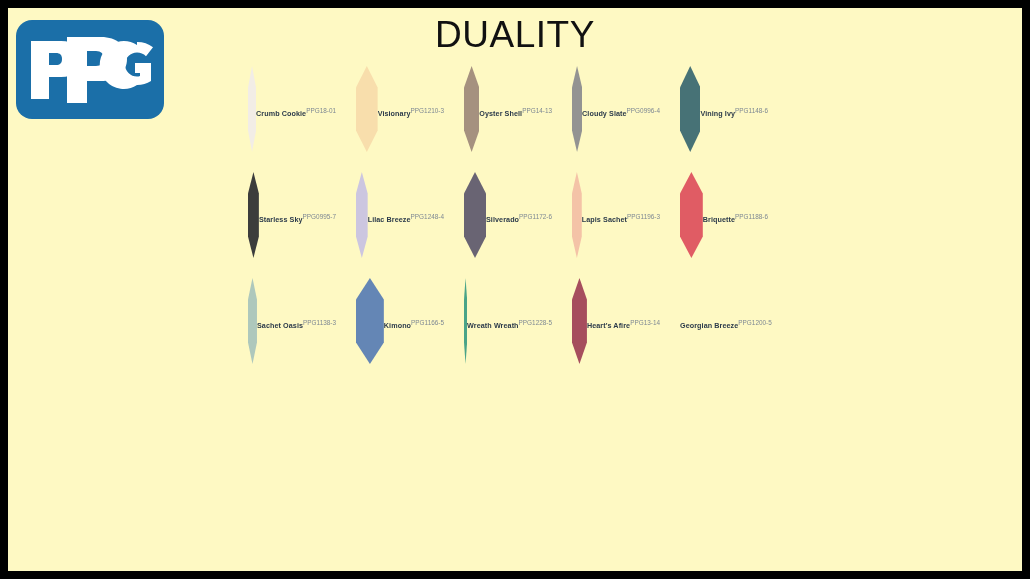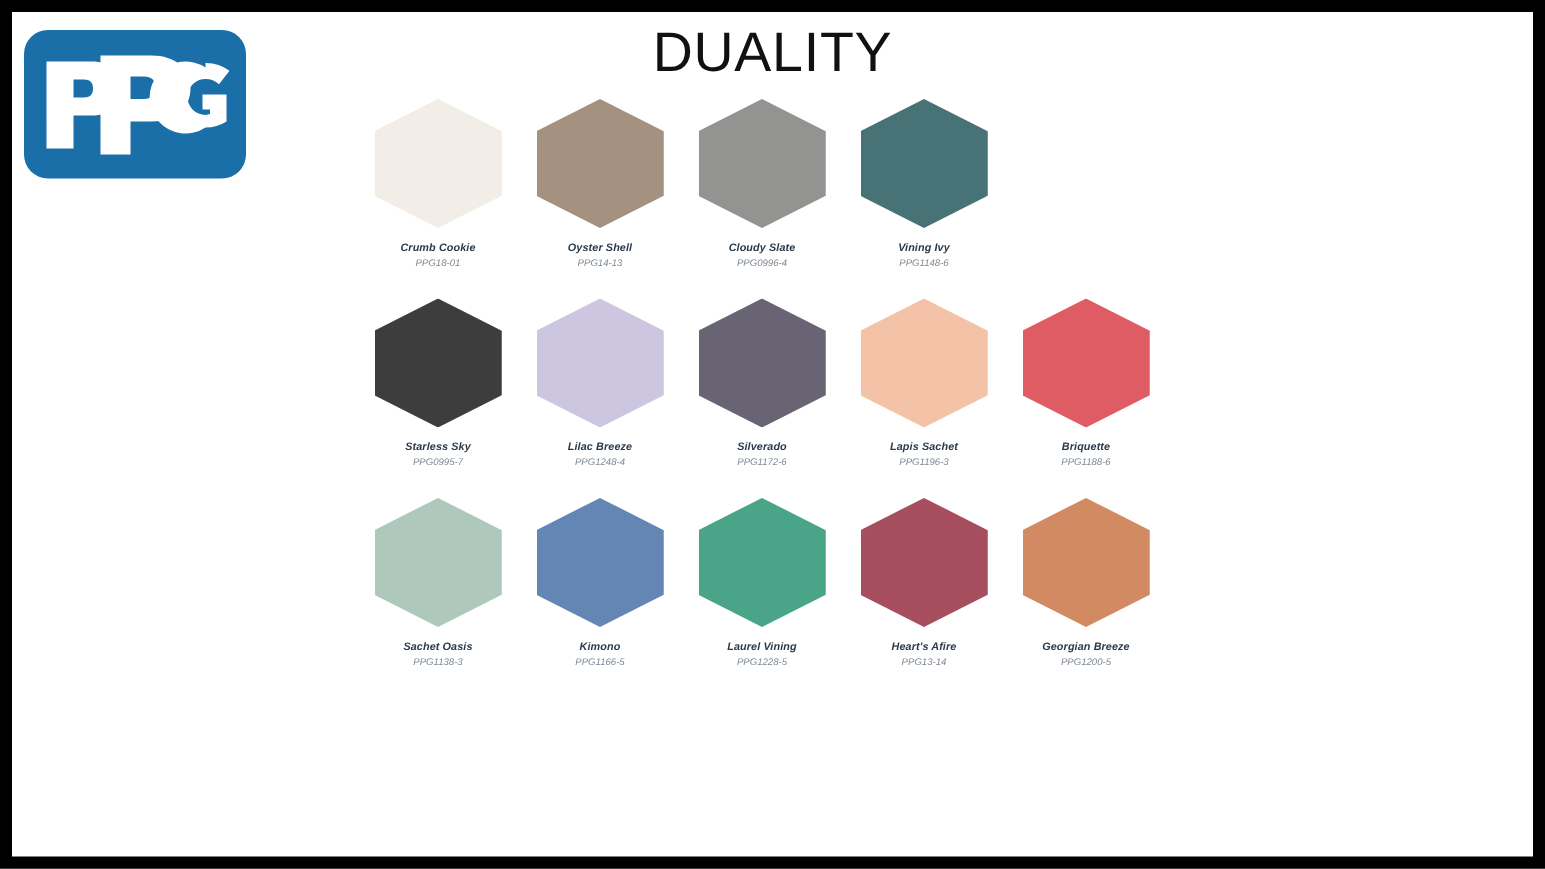--- a/index.html
+++ b/index.html
@@ -14,21 +14,21 @@
     font-family: "Liberation Sans", sans-serif;
   }
 
   
   #palette-page {
     position: absolute;
     left: 8px;
     top: 8px;
     width: 1014px;
     height: 563px;
-    background: #ffffff;
+    background: #fef9c3;
     box-sizing: border-box;
   }
 
   
   #brand-logo {
     position: absolute;
     left: 8px;
     top: 12px;
     width: 148px;
     height: 99px;
@@ -64,23 +64,21 @@
   .swatch-row {
     display: flex;
     flex-direction: row;
     justify-content: flex-start;
     gap: 20px;
     margin-bottom: 20px;
   }
   .swatch-cell {
     width: 88px;
     display: flex;
-    flex-direction: column;
     align-items: center;
-    font-style: italic;
   }
   .swatch-hex {
     width: 85px;
     height: 86px;
     clip-path: polygon(50% 0%, 100% 25%, 100% 75%, 50% 100%, 0% 75%, 0% 25%);
     border-radius: 9px;
   }
   .swatch-name {
     margin-top: 9px;
     font-size: 7.2px;
@@ -127,20 +125,25 @@
 
   <div id="swatch-grid">
 
     <div class="swatch-row">
       <div class="swatch-cell">
         <div class="swatch-hex" style="background-color: rgb(242, 237, 230);"></div>
         <div class="swatch-name">Crumb Cookie</div>
         <div class="swatch-code">PPG18-01</div>
       </div>
       <div class="swatch-cell">
+        <div class="swatch-hex" style="background-color: rgb(248, 222, 172);"></div>
+        <div class="swatch-name">Visionary</div>
+        <div class="swatch-code">PPG1210-3</div>
+      </div>
+      <div class="swatch-cell">
         <div class="swatch-hex" style="background-color: rgb(165, 145, 127);"></div>
         <div class="swatch-name">Oyster Shell</div>
         <div class="swatch-code">PPG14-13</div>
       </div>
       <div class="swatch-cell">
         <div class="swatch-hex" style="background-color: rgb(147, 147, 146);"></div>
         <div class="swatch-name">Cloudy Slate</div>
         <div class="swatch-code">PPG0996-4</div>
       </div>
       <div class="swatch-cell">
@@ -184,21 +187,21 @@
         <div class="swatch-name">Sachet Oasis</div>
         <div class="swatch-code">PPG1138-3</div>
       </div>
       <div class="swatch-cell">
         <div class="swatch-hex" style="background-color: rgb(100, 134, 181);"></div>
         <div class="swatch-name">Kimono</div>
         <div class="swatch-code">PPG1166-5</div>
       </div>
       <div class="swatch-cell">
         <div class="swatch-hex" style="background-color: rgb(74, 164, 136);"></div>
-        <div class="swatch-name">Laurel Vining</div>
+        <div class="swatch-name">Wreath Wreath</div>
         <div class="swatch-code">PPG1228-5</div>
       </div>
       <div class="swatch-cell">
         <div class="swatch-hex" style="background-color: rgb(166, 78, 93);"></div>
         <div class="swatch-name">Heart's Afire</div>
         <div class="swatch-code">PPG13-14</div>
       </div>
       <div class="swatch-cell">
         <div class="swatch-hex" style="background-color: rgb(210, 138, 98);"></div>
         <div class="swatch-name">Georgian Breeze</div>

